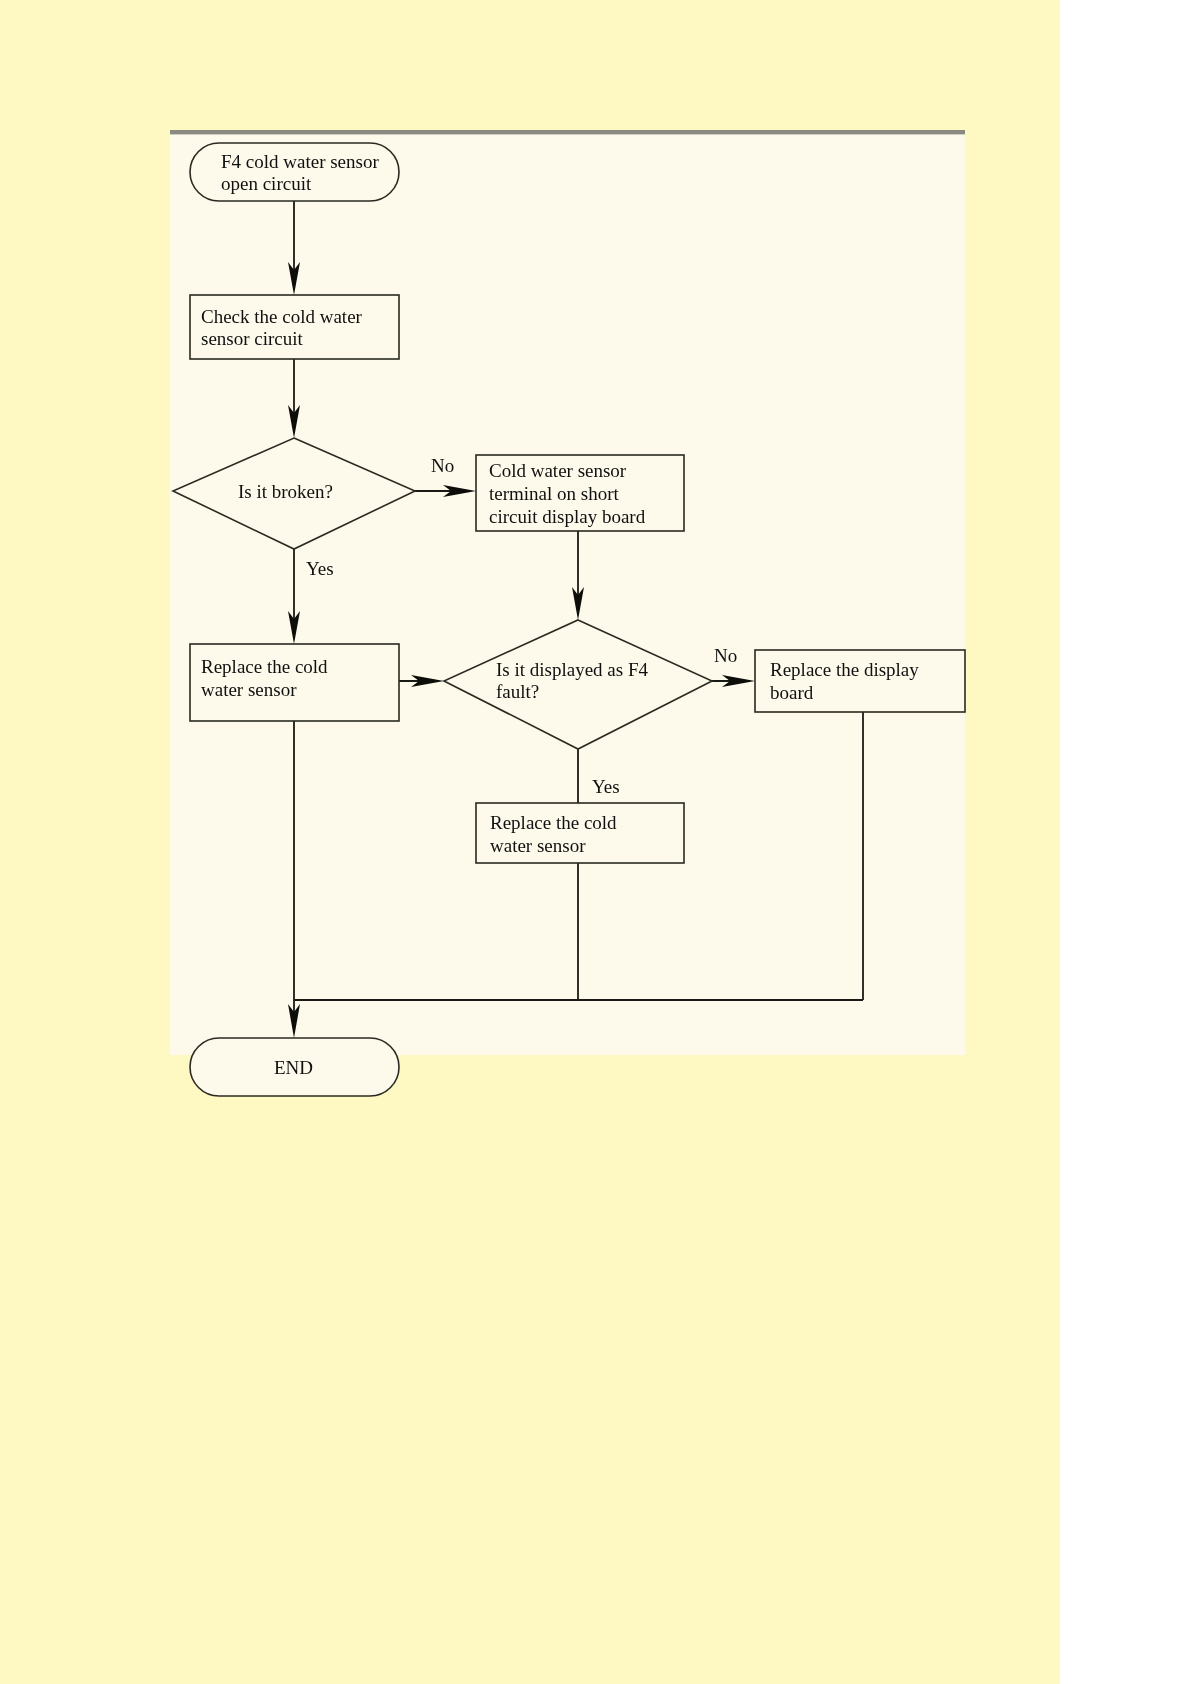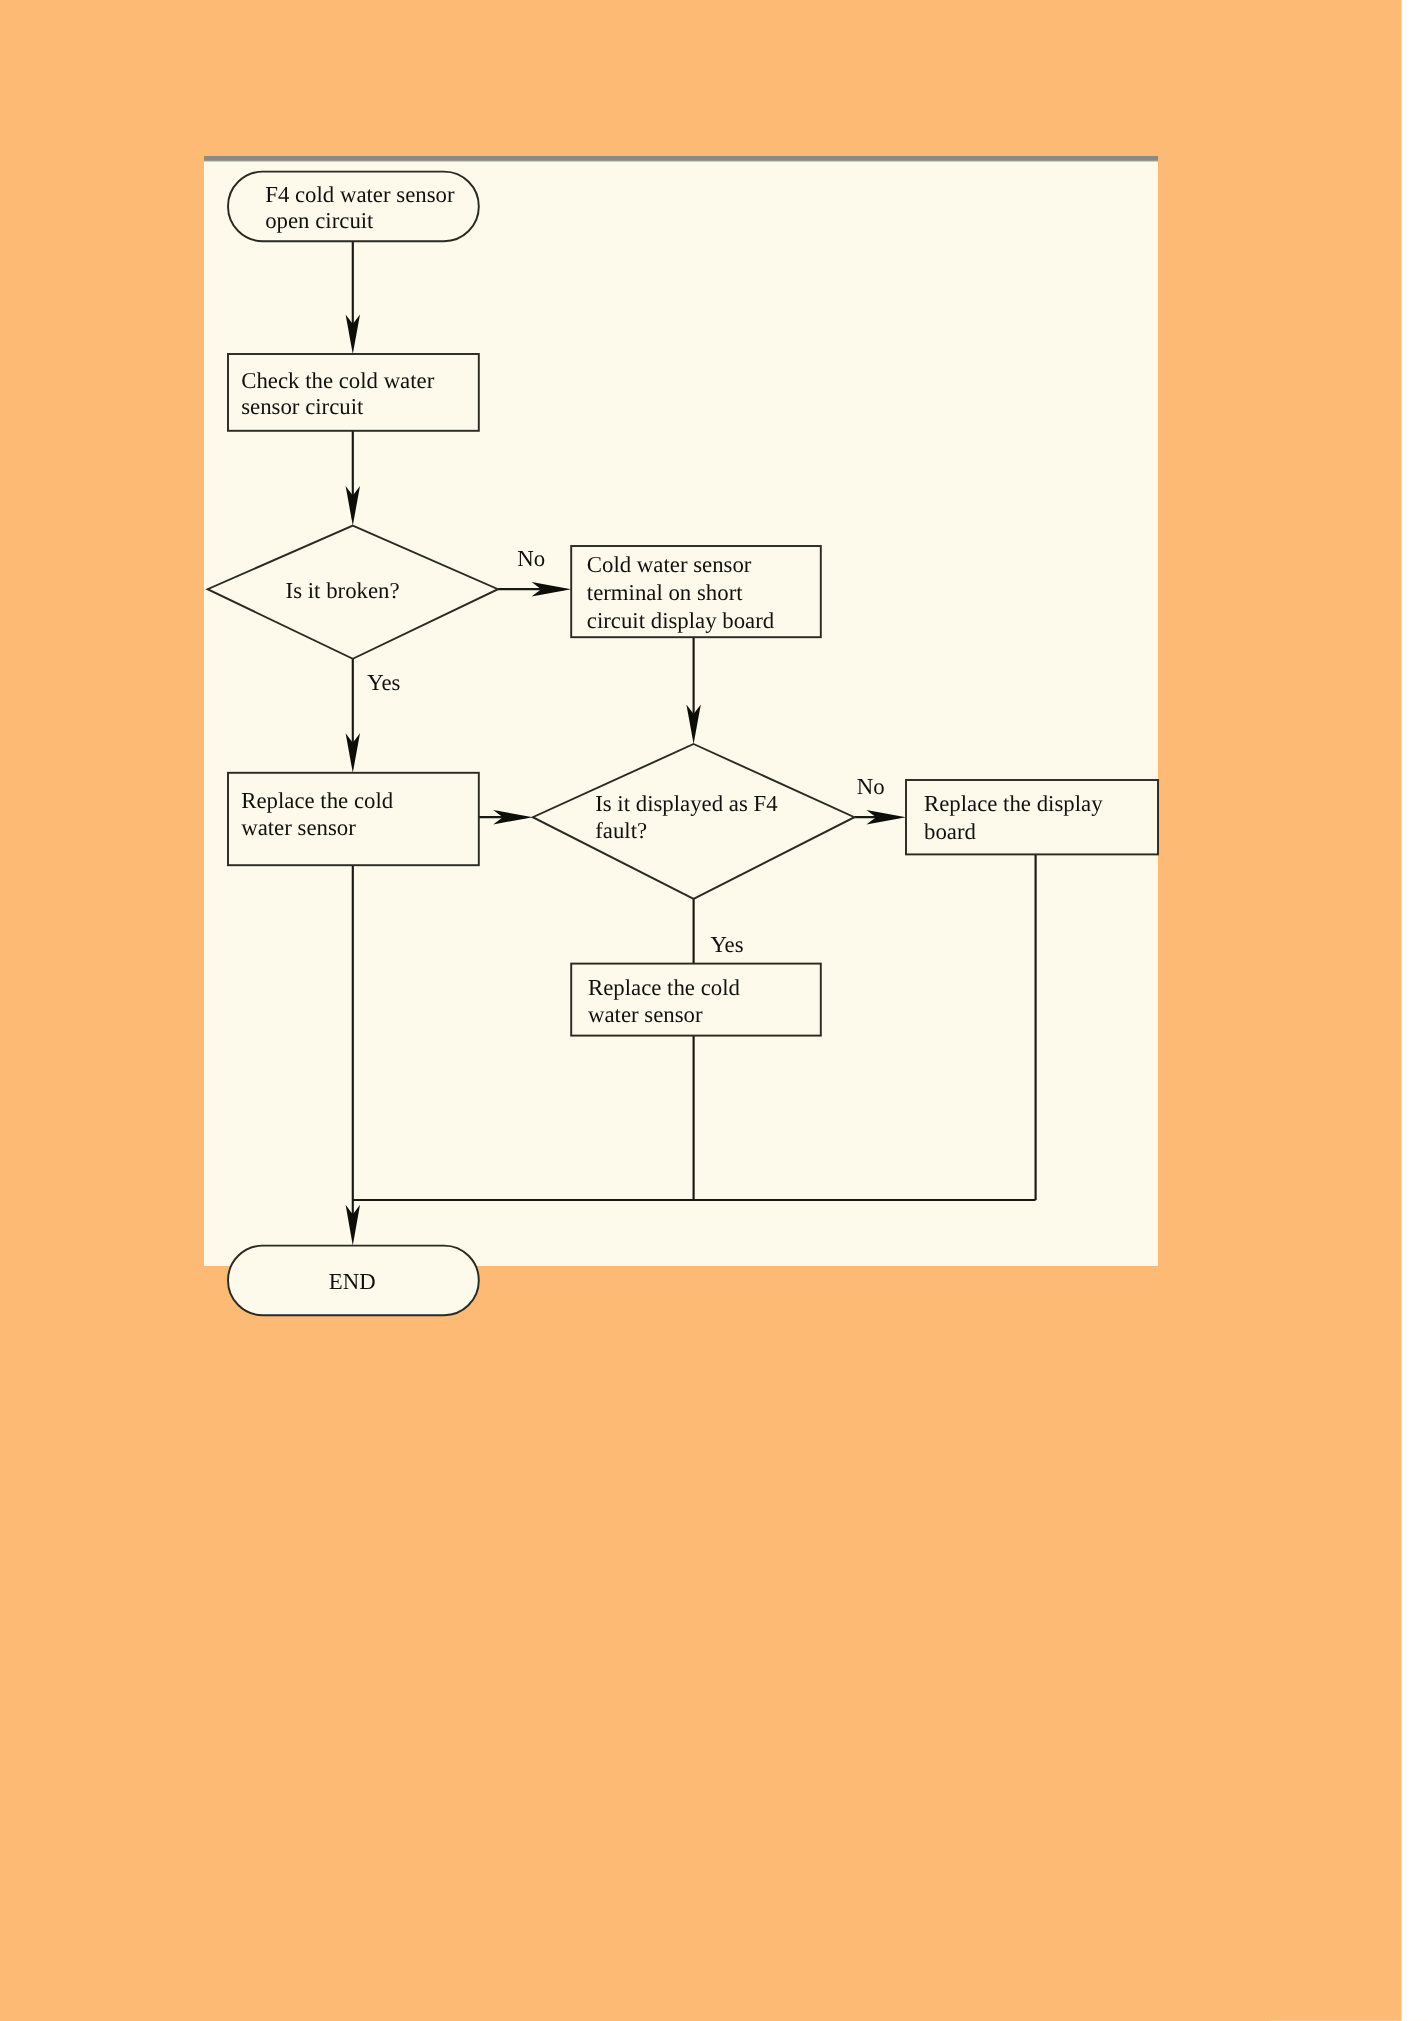--- a/index.html
+++ b/index.html
@@ -10,23 +10,23 @@
   body {
     width: 1190px;
     height: 1684px;
     font-family: "Liberation Serif", "DejaVu Serif", serif;
     position: relative;
     overflow: hidden;
   }
   #page {
     position: absolute;
     left: 0; top: 0;
-    width: 1168px;
+    width: 1060px;
     height: 1684px;
-    background: #fdba74;
+    background: #fef9c3;
   }
   
   #panel {
     position: absolute;
     left: 170px;
     top: 130px;
     width: 795px;
     height: 925px;
     background: #fdfaeb;
   }

